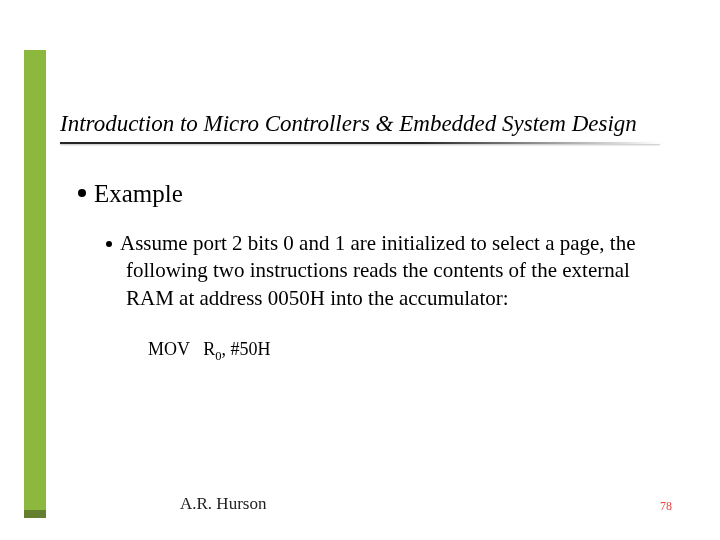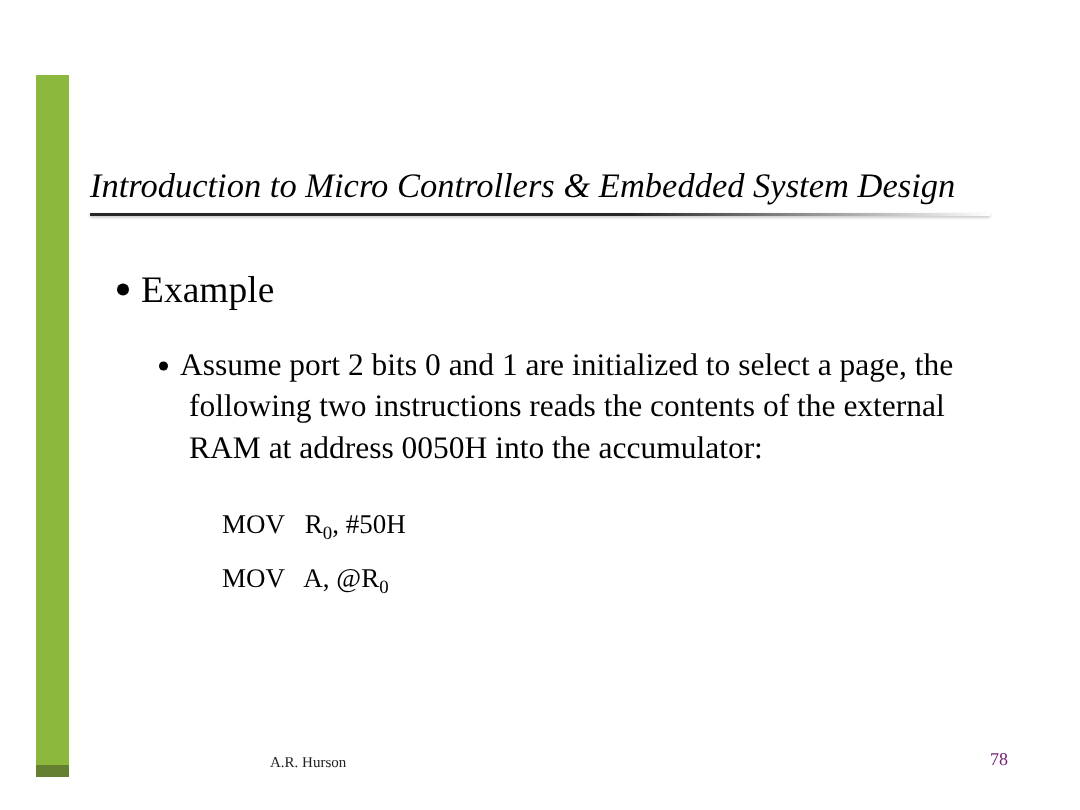--- a/index.html
+++ b/index.html
@@ -110,29 +110,29 @@
     white-space: pre;
   }
   sub {
     font-size: 0.7em;
     vertical-align: sub;
   }
   .footer-author {
     position: absolute;
     bottom: 26px;
     left: 180px;
-    font-size: 10px;
+    font-size: 17px;
     color: #222;
   }
   .footer-page {
     position: absolute;
     bottom: 26px;
     right: 48px;
     font-size: 12px;
-    color: #701a75;
+    color: #ef4444;
     text-align: right;
   }
 </style>
 </head>
 <body>
 
 <div class="slide">
 
   <div class="accent-bar"></div>
   <div class="accent-notch"></div>
@@ -146,20 +146,19 @@
     </div>
 
     <div class="level2">
       <div class="l2-para l2-first">
         <span class="bullet-dot small"></span><span class="l2-body">Assume port 2 bits 0 and 1 are initialized to select a page, the following two instructions reads the contents of the external RAM at address 0050H into the accumulator:</span>
       </div>
     </div>
 
     <div class="code-block">
       <div class="code-line"><span>MOV</span>   <span>R</span><sub>0</sub><span>, #50H</span></div>
-      <div class="code-line"><span>MOV</span>   <span>A, @R</span><sub>0</sub><span></span></div>
     </div>
   </div>
 
   <div class="footer-author">A.R. Hurson</div>
   <div class="footer-page">78</div>
 
 </div>
 
 </body></html>

